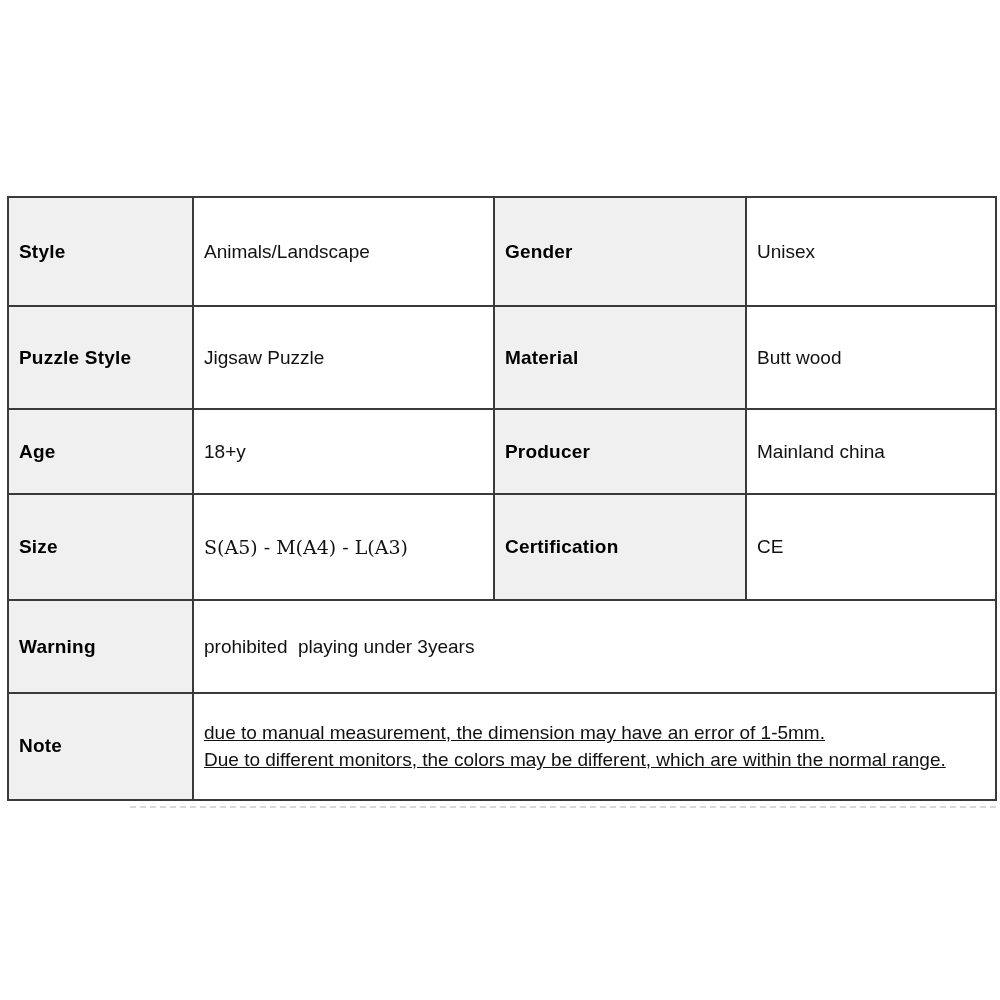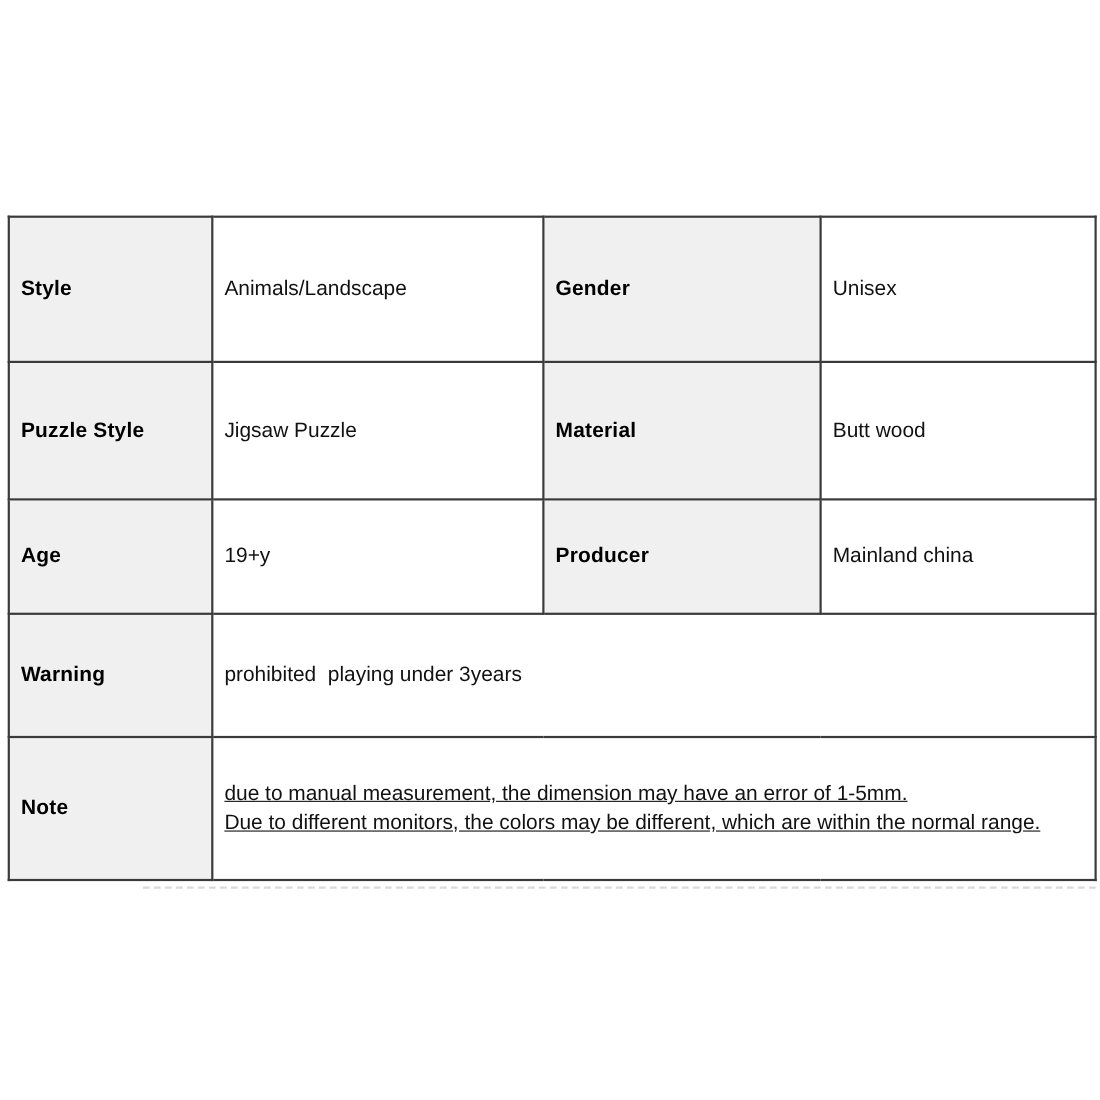--- a/index.html
+++ b/index.html
@@ -88,23 +88,29 @@
         <td class="value-cell">Unisex</td>
       </tr>
       <tr style="height:99px;">
         <td class="label-cell">Puzzle Style</td>
         <td class="value-cell">Jigsaw Puzzle</td>
         <td class="label-cell">Material</td>
         <td class="value-cell">Butt wood</td>
       </tr>
       <tr style="height:82px;">
         <td class="label-cell">Age</td>
-        <td class="value-cell value-indent">19+y</td>
+        <td class="value-cell value-indent">18+y</td>
         <td class="label-cell">Producer</td>
         <td class="value-cell">Mainland china</td>
+      </tr>
+      <tr style="height:102px;">
+        <td class="label-cell">Size</td>
+        <td class="value-cell value-serif">S(A5) - M(A4) - L(A3)</td>
+        <td class="label-cell">Certification</td>
+        <td class="value-cell">CE</td>
       </tr>
       <tr style="height:89px;">
         <td class="label-cell">Warning</td>
         <td class="value-cell" colspan="3">prohibited  playing under 3years</td>
       </tr>
       <tr style="height:103px;">
         <td class="label-cell">Note</td>
         <td class="value-cell note-cell" colspan="3">due to manual measurement, the dimension may have an error of 1-5mm.
 Due to different monitors, the colors may be different, which are within the normal range.</td>
       </tr>

